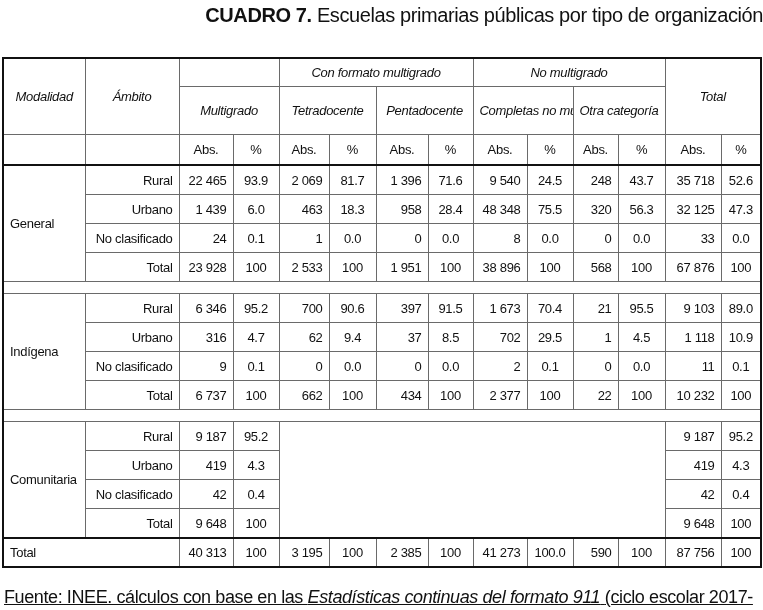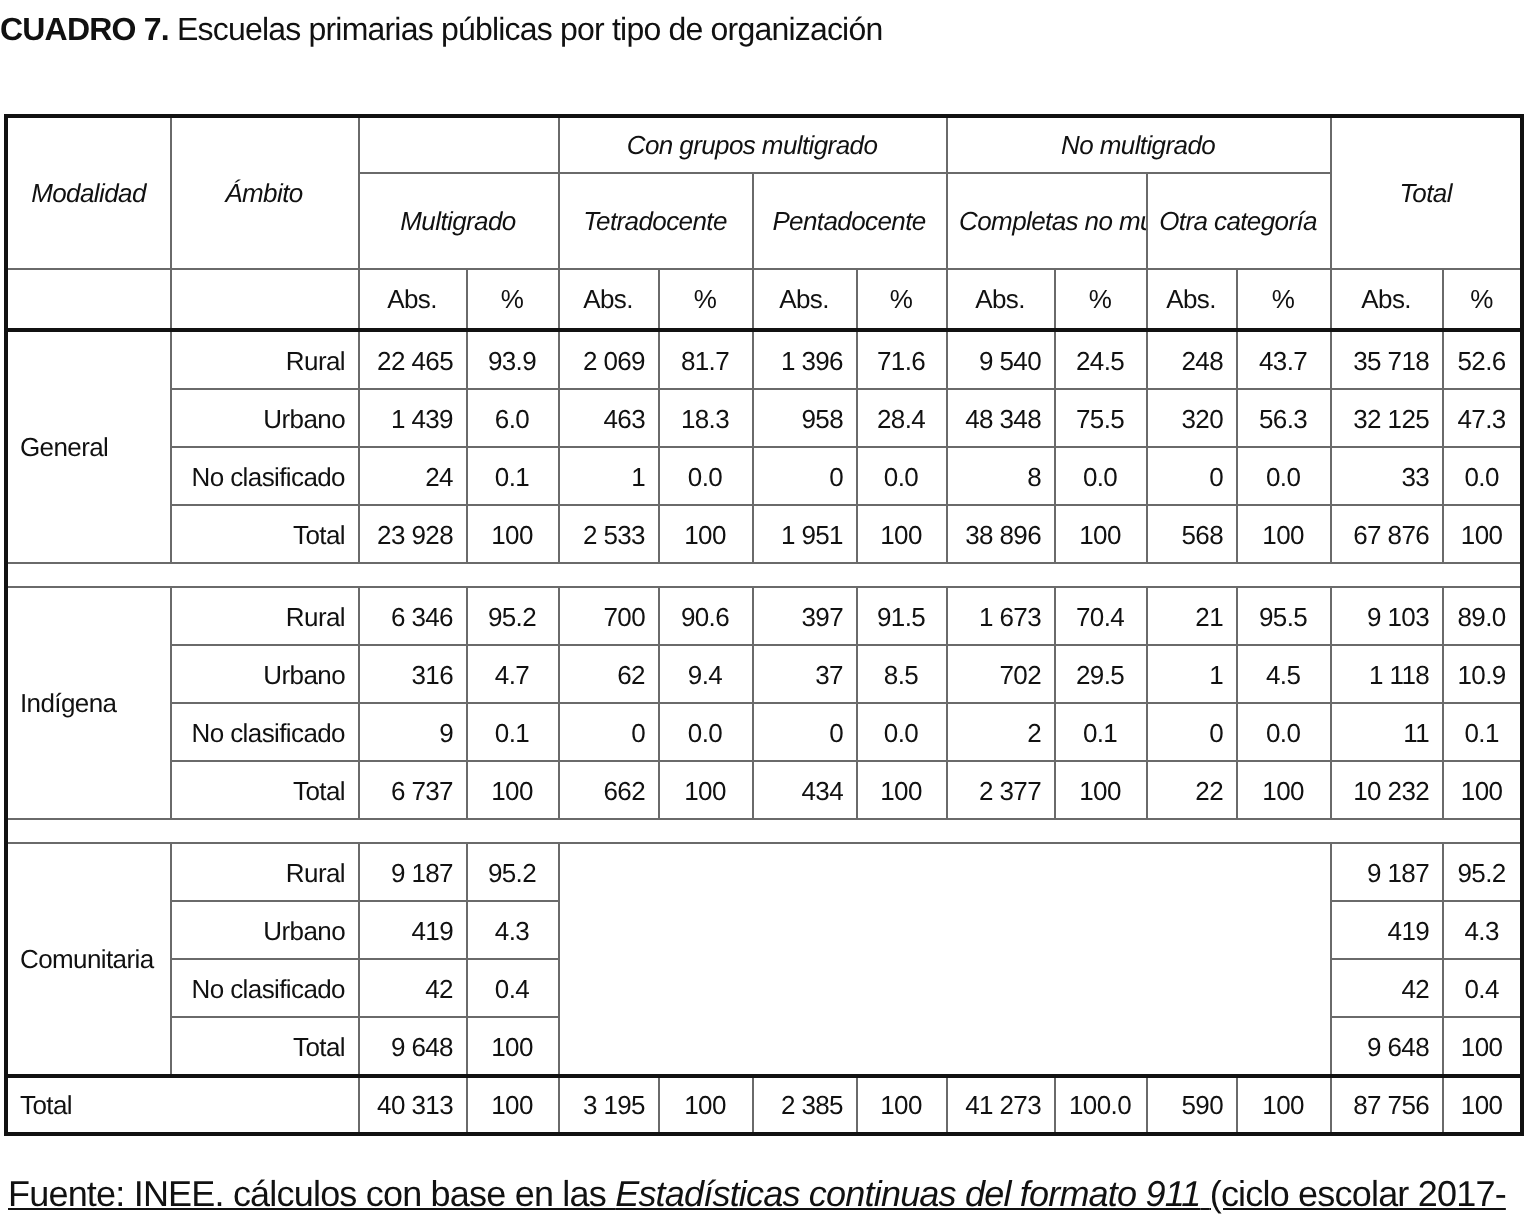--- a/index.html
+++ b/index.html
@@ -4,21 +4,21 @@
 <style>
   html, body { margin: 0; padding: 0; background: #ffffff; }
   body {
     width: 763px; height: 610px; overflow: hidden;
     font-family: "Liberation Sans", sans-serif;
     color: #111;
     position: relative;
   }
   .title {
     position: absolute; left: 0; top: 4px; width: 763px;
-    text-align: left; font-size: 16px; line-height: 23px;
+    text-align: right; font-size: 20px; line-height: 23px;
     font-family: "Liberation Sans", sans-serif;
     letter-spacing: -0.4px;
   }
   .title b { font-weight: bold; }
   .title .line2 { display: block; }
   table.t {
     position: absolute; left: 2px; top: 57px;
     width: 758px;
     border-collapse: collapse;
     table-layout: fixed;
@@ -76,21 +76,21 @@
     <col style="width:45px">
       <col style="width:47px">
     <col style="width:56px">
       <col style="width:40px">
   </colgroup>
   <thead>
     <tr class="h1">
       <th rowspan="2" style="height:74px">Modalidad</th>
       <th rowspan="2">Ámbito</th>
       <th colspan="2"></th>
-      <th colspan="4">Con grupos multigrado</th>
+      <th colspan="4">Con formato multigrado</th>
       <th colspan="4">No multigrado</th>
       <th colspan="2" rowspan="2">Total</th>
     </tr>
     <tr class="h2">
       <th colspan="2">Multigrado</th>
       <th colspan="2">Tetradocente</th>
       <th colspan="2">Pentadocente</th>
       <th colspan="2" class="wrap">Completas no multigrado</th>
       <th colspan="2">Otra categoría</th>
     </tr>

